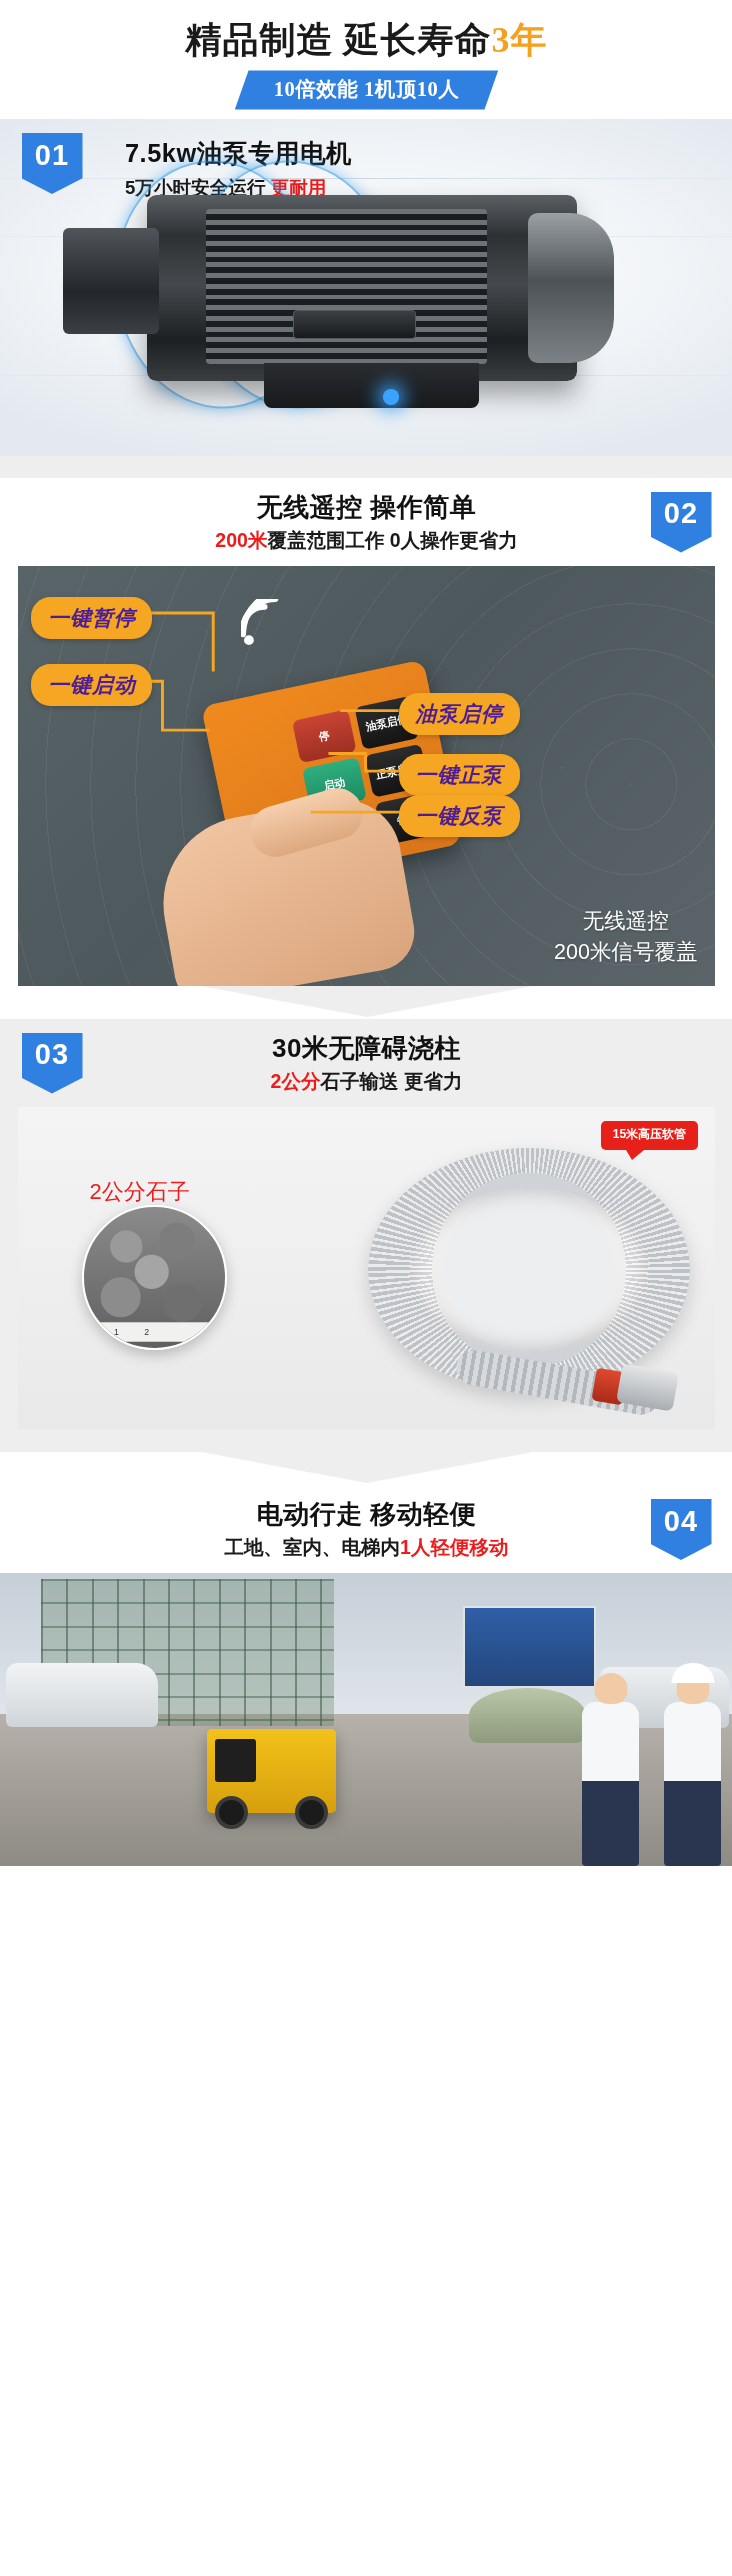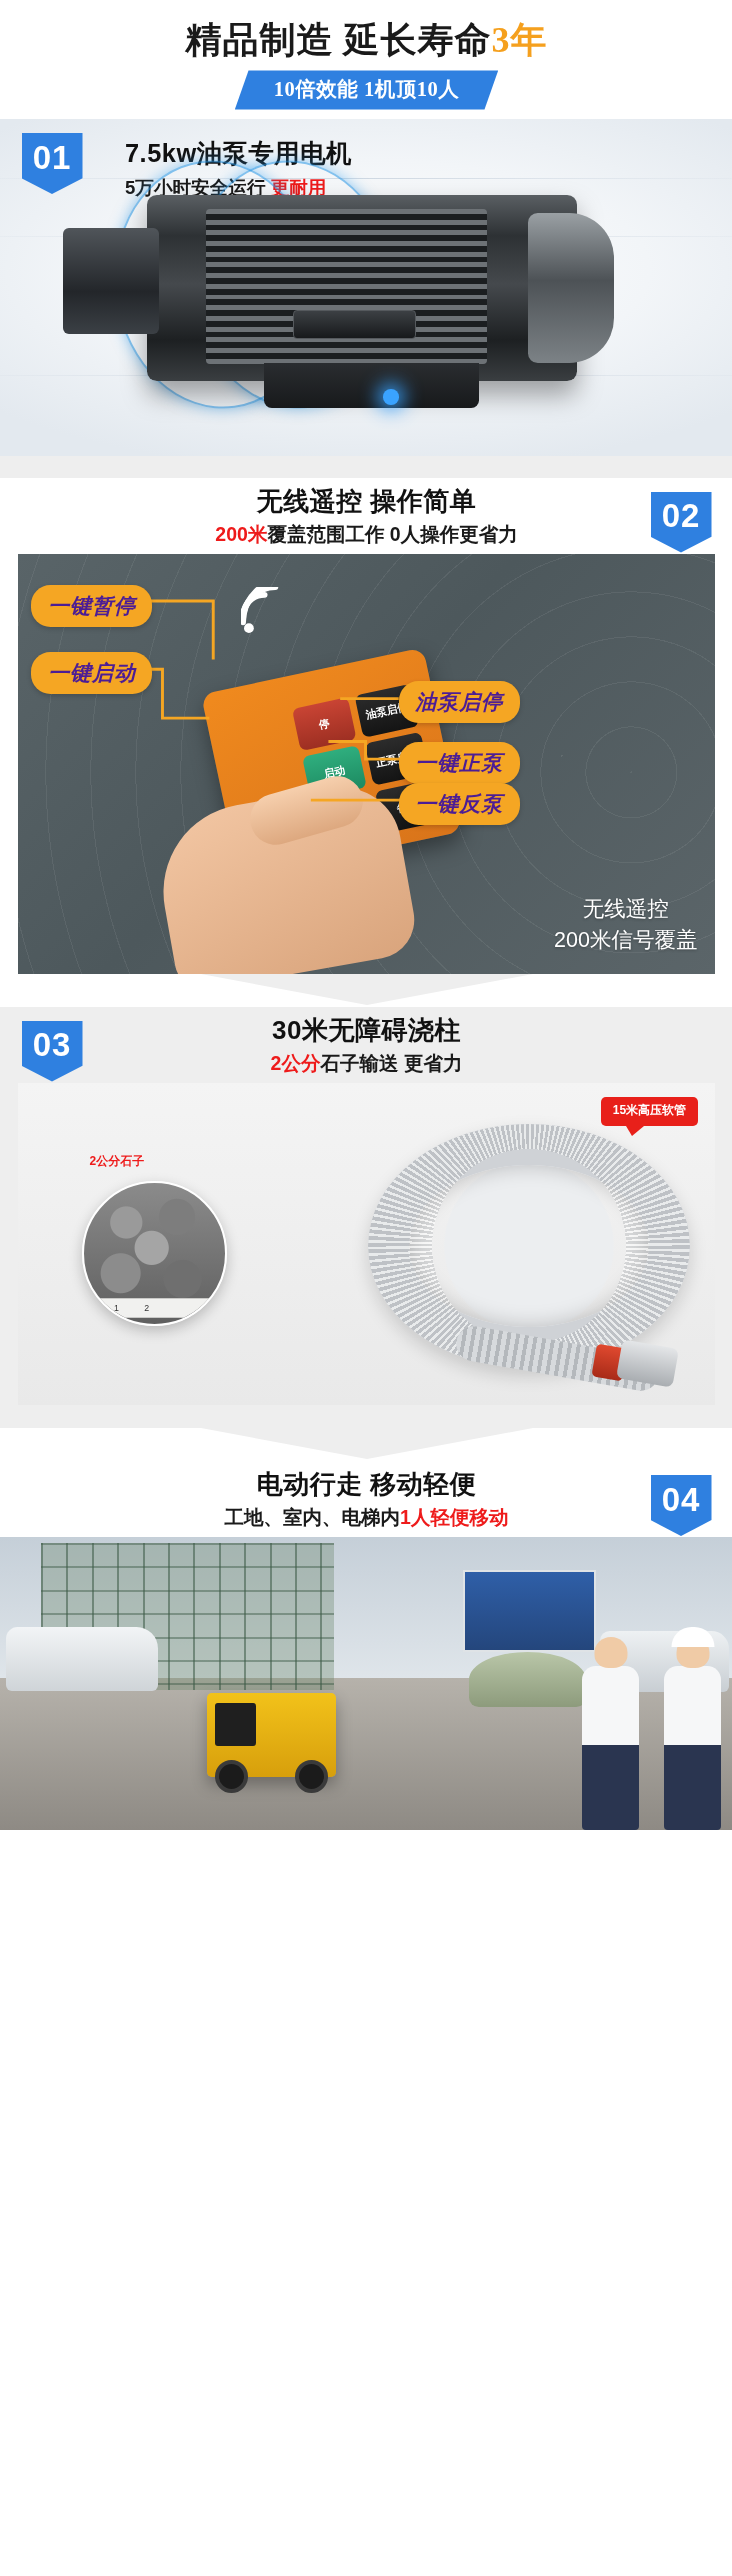--- a/index.html
+++ b/index.html
@@ -22,34 +22,34 @@
   .ribbon {
     background:#2f80e0; color:#fff; font-size:20.5px; font-weight:bold;
     padding:6.8px 39px 7.8px; line-height:1.2;
     clip-path:polygon(13.7px 0, 100% 0, calc(100% - 13.7px) 100%, 0 100%);
     letter-spacing:0.5px;
   }
 
   
   .section { position:relative; background:#fff; }
   .sec-head {
-    position:relative; height:76px;
+    position:relative; height:88px;
     display:flex; align-items:center; justify-content:center;
   }
   .sec-head.gray { background:#eeeeee; }
   .titles { text-align:center; line-height:1.28; }
   .sec-title { font-size:26px; font-weight:bold; color:#111; letter-spacing:0.5px; }
   .sec-sub { font-size:19.5px; font-weight:bold; color:#1a1a1a; margin-top:3.9px; }
   .sec-sub .red { color:#ee1b1b; }
 
   
   .badge {
     position:absolute; top:13.7px; width:61px; height:61px;
     background:#2f80e0; color:#fff;
-    font-size:33px; font-weight:bold; letter-spacing:1px;
+    font-size:29px; font-weight:bold; letter-spacing:1px;
     display:flex; align-items:flex-start; justify-content:center;
     padding-top:5.9px;
     clip-path:polygon(0 0,100% 0,100% 74%,50% 100%,0 74%);
   }
   .badge.left  { left:21.5px; }
   .badge.right { right:21.5px; }
 
   
   .motor-photo {
     position:relative; height:337px; overflow:hidden;
@@ -189,21 +189,21 @@
     background:#e8201a; color:#fff; font-size:12px; font-weight:bold;
     padding:5.9px 11.7px 6.8px; border-radius:4.9px; white-space:nowrap;
   }
   .red-badge::after {
     content:""; position:absolute; left:25.4px; bottom:-9.8px;
     border-left:6.8px solid transparent; border-right:12.7px solid transparent;
     border-top:10.7px solid #e8201a;
   }
   .stone-label {
     position:absolute; left:72px; top:70px;
-    color:#ee1b1b; font-size:12px; font-weight:bold; white-space:nowrap;text-align:center;
+    color:#ee1b1b; font-size:22px; font-weight:normal; white-space:nowrap;text-align:center;
   }
   .stone-circle {
     position:absolute; left:64px; top:98px; width:145px; height:145px; border-radius:50%;
     overflow:hidden; border:2.9px solid #fff; box-shadow:0 4.9px 13.7px rgba(0,0,0,.22);
     background:
       radial-gradient(circle at 30% 28%, #9a9a9a 0 15.6px, transparent 16.6px),
       radial-gradient(circle at 66% 24%, #7d7d7d 0 17.6px, transparent 18.6px),
       radial-gradient(circle at 26% 64%, #8c8c8c 0 19.5px, transparent 20.5px),
       radial-gradient(circle at 70% 68%, #6f6f6f 0 18.6px, transparent 19.5px),
       radial-gradient(circle at 48% 46%, #a5a5a5 0 16.6px, transparent 17.6px),

